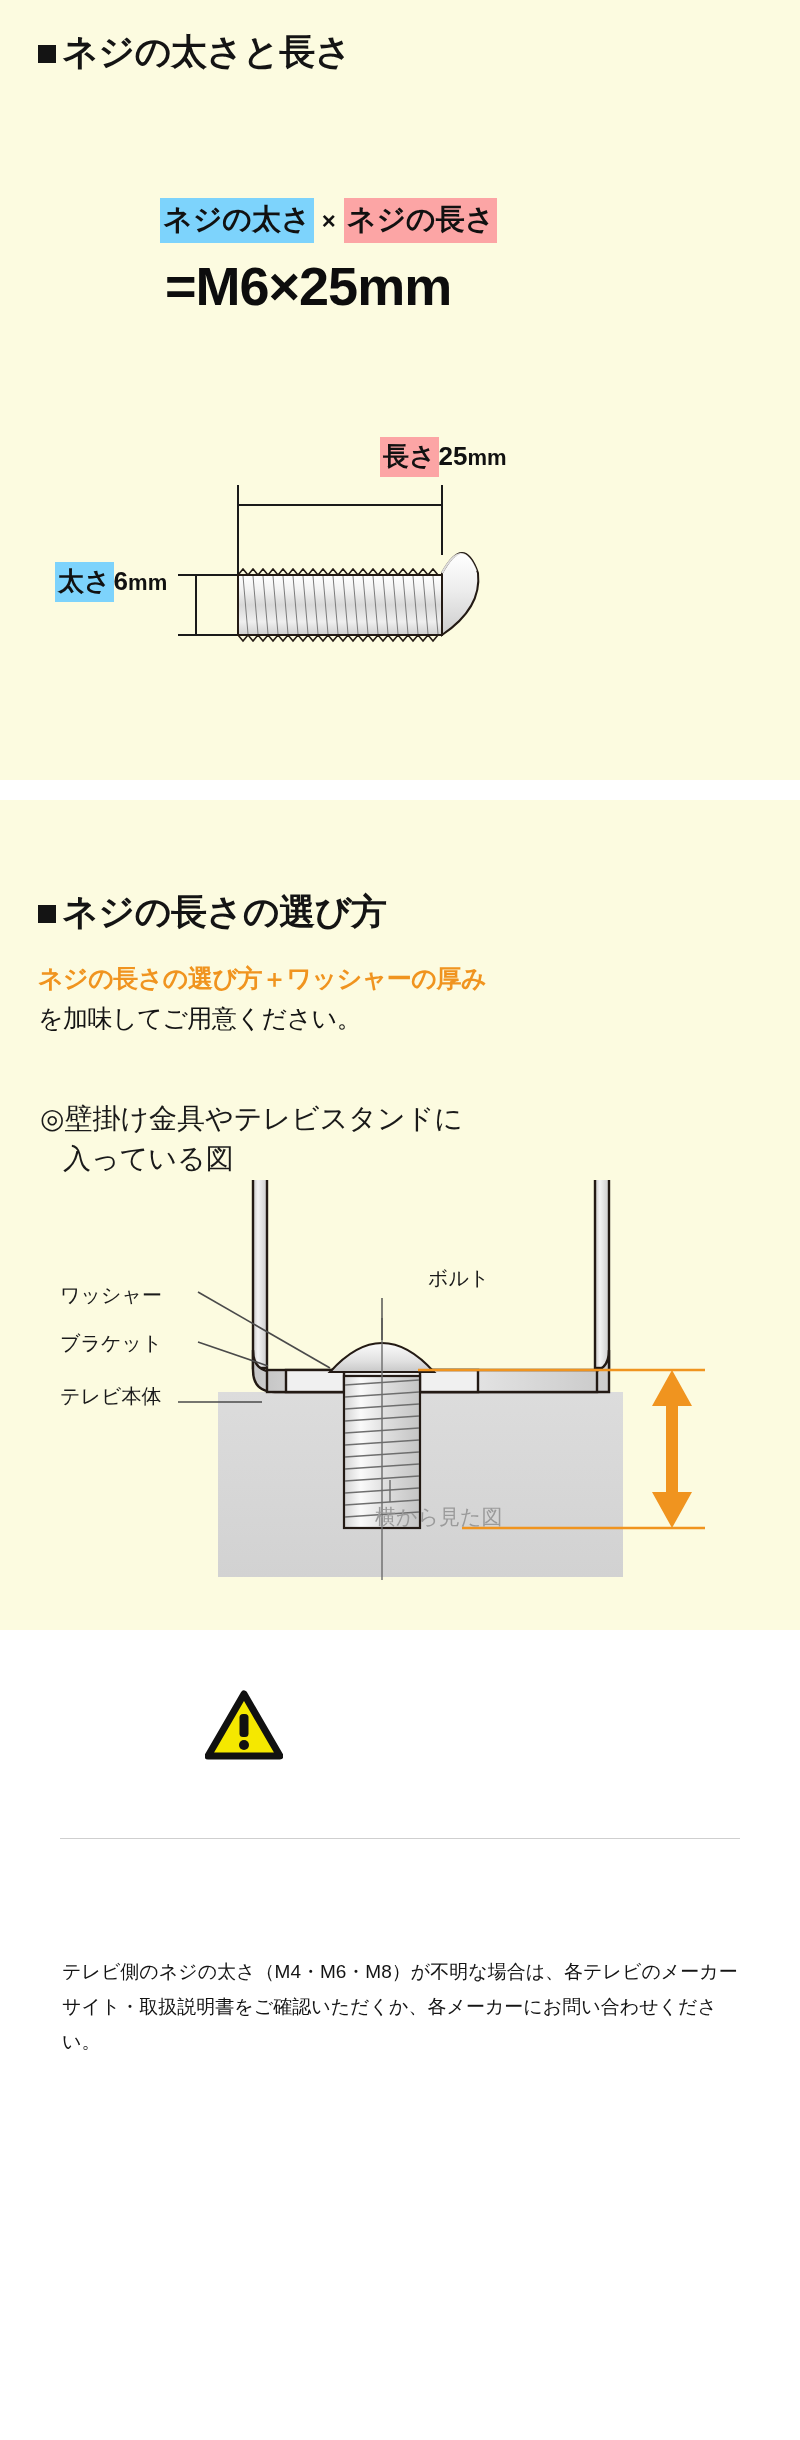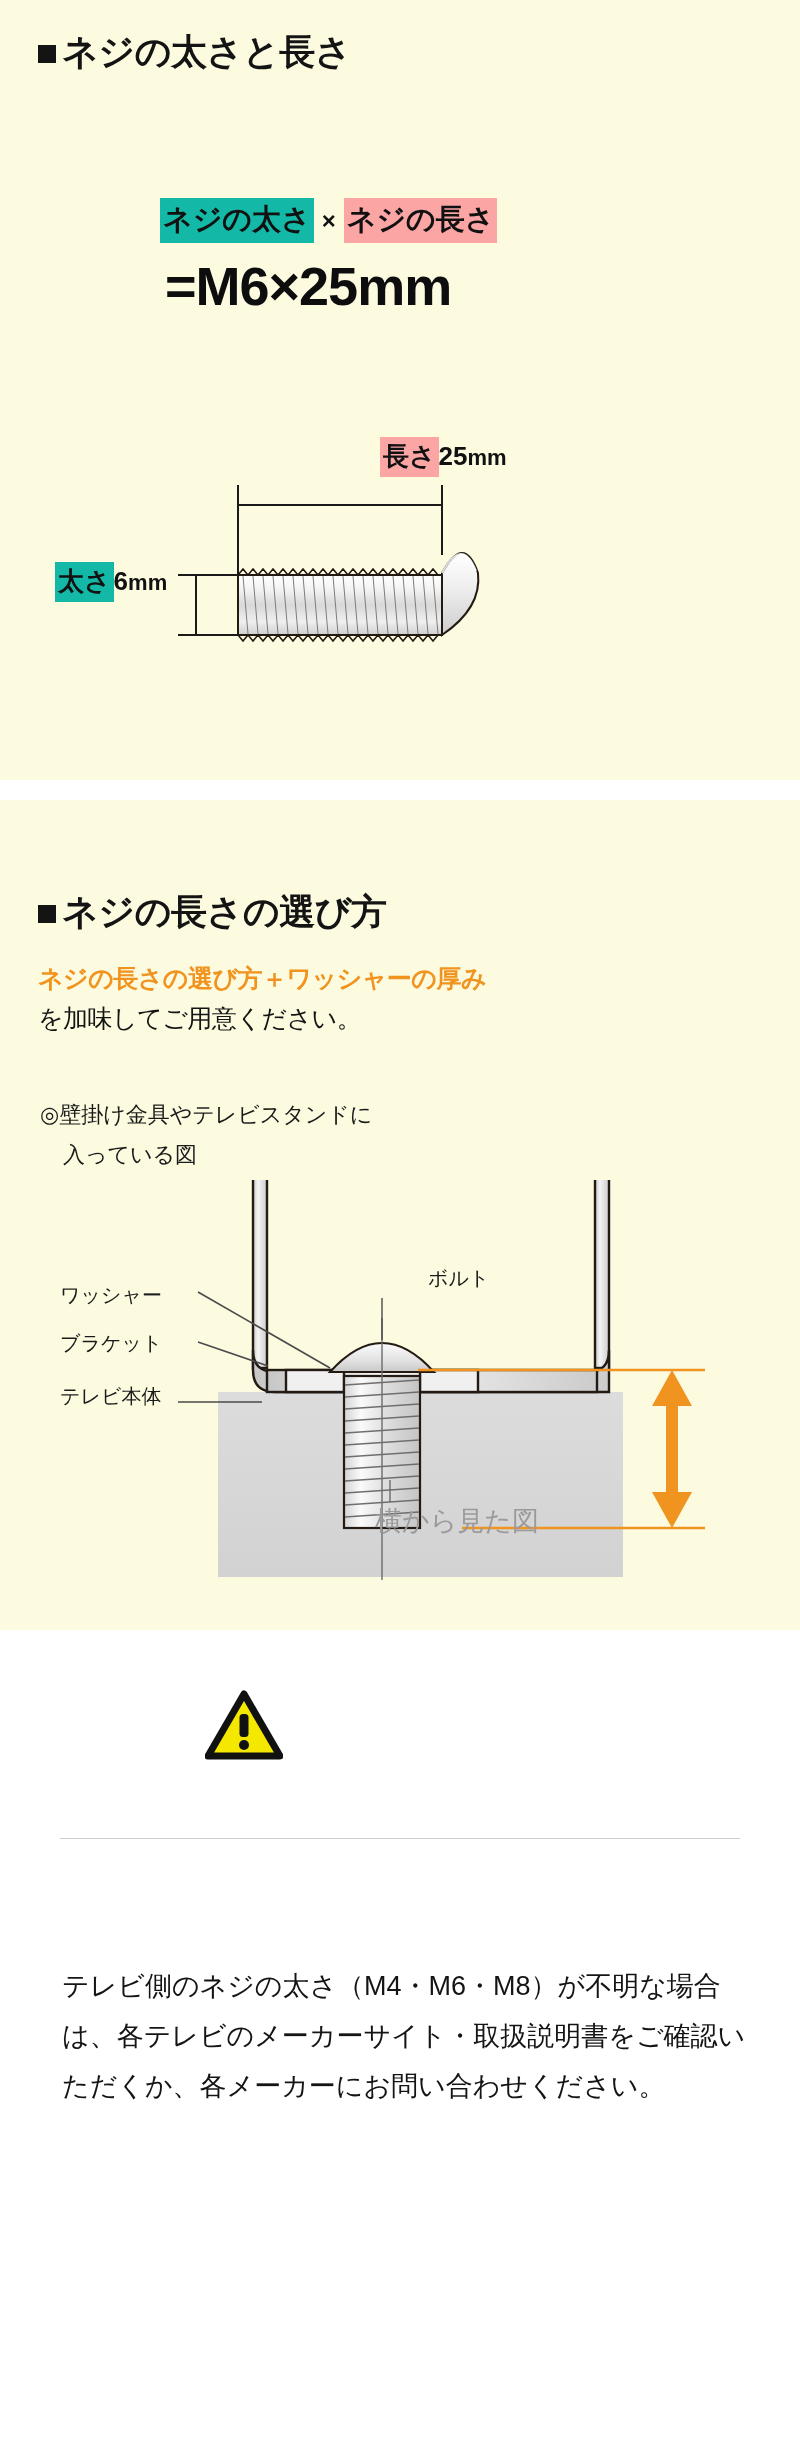--- a/index.html
+++ b/index.html
@@ -64,21 +64,21 @@
     white-space: nowrap;
     font-weight: bold;
   }
   #formula-terms {
     left: 160px;
     top: 198px;
     font-size: 29px;
     gap: 6px;
   }
   .hl-yellow {
-    background: #14b8a6;
+    background: #7dd3fc;
     padding: 2px 3px 3px 3px;
     color: #111;
   }
   .hl-orange {
     background: #fca5a5;
     padding: 2px 3px 3px 3px;
     color: #111;
   }
   .mult-sign {
     font-size: 24px;
@@ -126,21 +126,21 @@
   }
   .black-line {
     position: absolute;
     font-size: 25px;
     color: #141414;
     white-space: nowrap;
     letter-spacing: -0.5px;
   }
   .note-line {
     position: absolute;
-    font-size: 22px;
+    font-size: 28px;
     color: #1a1a1a;
     white-space: nowrap;
   }
 
   
   #bracket-diagram {
     position: absolute;
     left: 0;
     top: 1180px;
     width: 800px;
@@ -151,21 +151,21 @@
     font-size: 20px;
     color: #1a1a1a;
     white-space: nowrap;
   }
   #lbl-washer   { left: 60px; top: 1282px; }
   #lbl-bracket  { left: 60px; top: 1330px; }
   #lbl-tvbody   { left: 60px; top: 1383px; }
   #lbl-bolt     { left: 428px; top: 1265px; }
   #lbl-sideview {
     left: 375px; top: 1503px;
-    font-size: 27px;
+    font-size: 21px;
     color: #9a9a9a;
   }
 
   
   #notice-header {
     position: absolute;
     left: 205px;
     top: 1690px;
     display: flex;
     align-items: center;
@@ -184,21 +184,21 @@
     top: 1838px;
     width: 680px;
     height: 1px;
     background: #cfcfcf;
   }
   #notice-body {
     position: absolute;
     left: 62px;
     top: 1935px;
     width: 690px;
-    font-size: 27px;
+    font-size: 19px;
     line-height: 1.85;
     color: #141414;
     letter-spacing: 0px;
     text-align: left;
   }
 </style>
 </head>
 <body>
 
 <div class="panel" id="panel-screw-size"></div>

